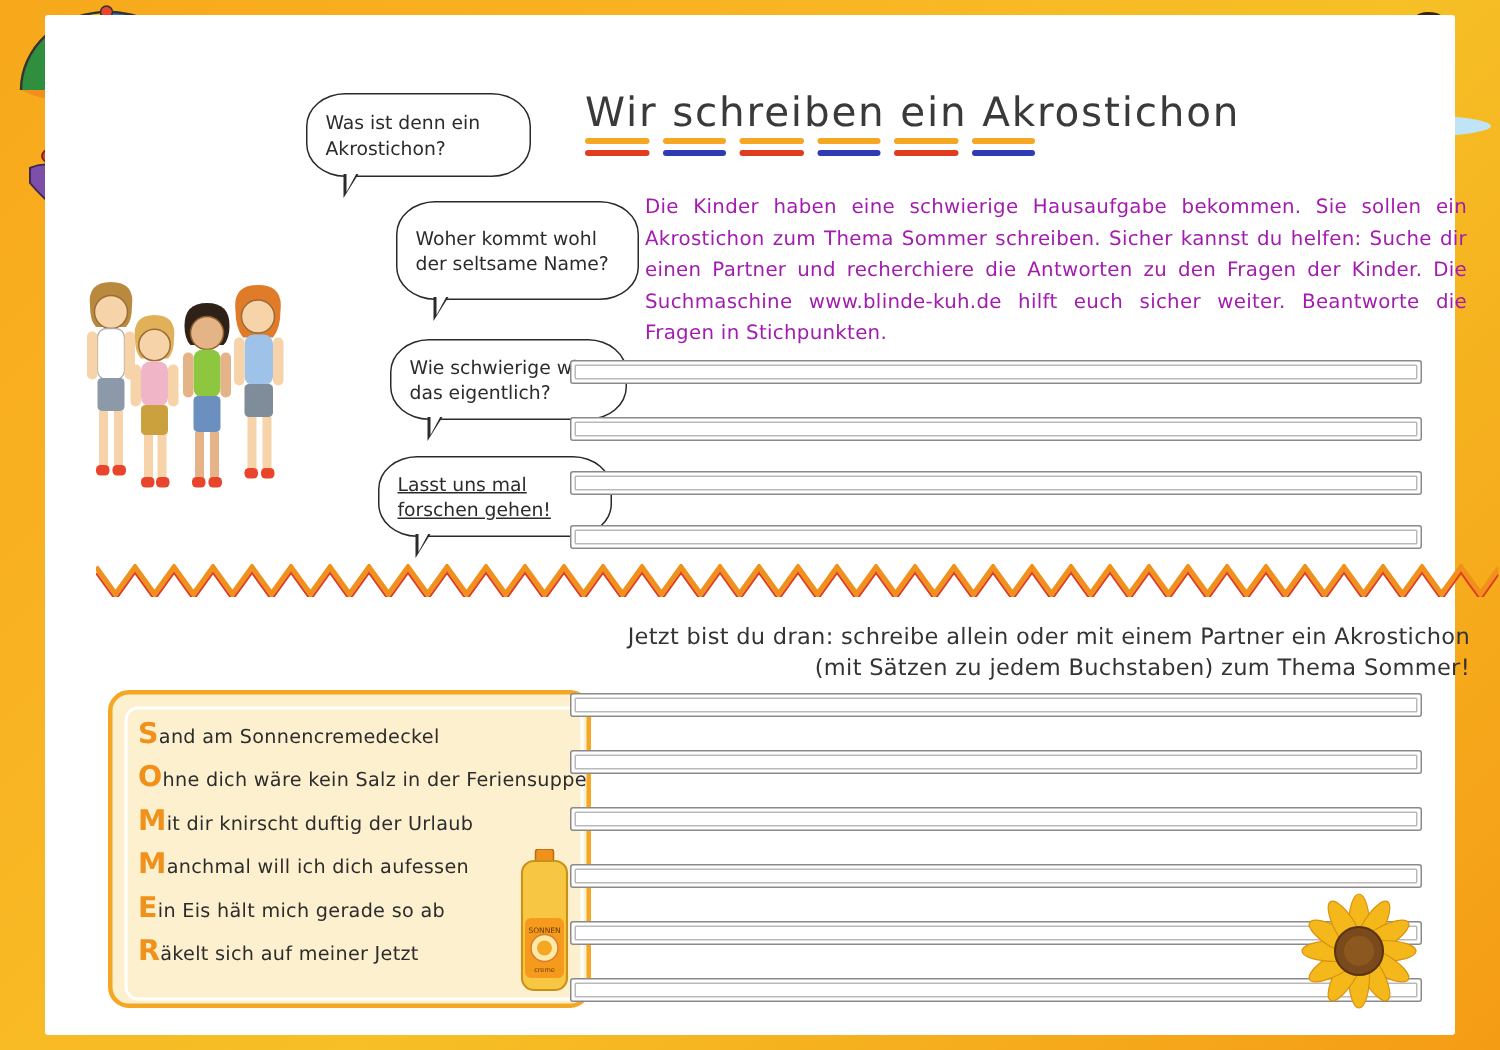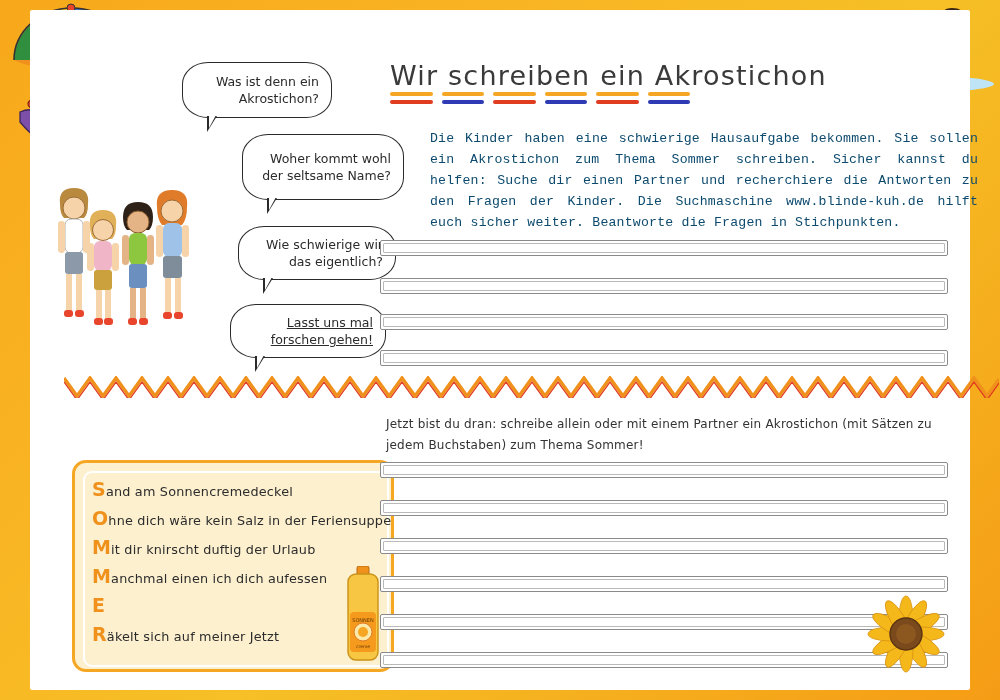--- a/index.html
+++ b/index.html
@@ -71,41 +71,41 @@
   .dashrow.r2 i:nth-child(even) { background: #2f3bb5; }
 
   
   .intro {
     position: absolute;
     left: 400px;
     top: 118px;
     width: 548px;
     font-size: 13.2px;
     line-height: 21px;
-    color: #0c4a6e;
+    color: #a21caf;
     text-align: justify;
     letter-spacing: 0.2px;
-    font-family: Liberation Mono, monospace;
   }
 
   
   .bubble {
     position: absolute;
     background: #fff;
     border: 1.6px solid #2a2a2a;
     border-radius: 26px/22px;
     display: flex;
     align-items: center;
     justify-content: center;
-    text-align: right;
+    text-align: left;
     font-size: 12.5px;
     line-height: 17px;
     color: #2b2b2b;
     padding: 4px 12px;
     box-sizing: border-box;
+    margin-left: 22px;
   }
   .bubble .tail {
     position: absolute;
     width: 0; height: 0;
     border-style: solid;
   }
   .bubble .tail.outer {
     border-width: 16px 10px 0 0;
     border-color: #2a2a2a transparent transparent transparent;
     left: 24px;
@@ -152,27 +152,28 @@
   .lbl-example {
     position: absolute;
     left: 42px;
     top: 404px;
     font-size: 13.2px;
     color: #333;
     letter-spacing: 0.2px;
   }
   .lbl-task {
     position: absolute;
-    left: 356px;
+    left: 380px;
     top: 404px;
     width: 570px;
-    font-size: 12px;
+    font-size: 15px;
     line-height: 21px;
     color: #333;
     letter-spacing: 0.2px;
+    text-align: right;
   }
 
   
   .example-box {
     position: absolute;
     left: 42px;
     top: 450px;
     width: 322px;
     height: 212px;
     border: 3px solid #f5a623;
@@ -407,24 +408,25 @@
       <div class="acro-row">
         <span class="cap">O</span>
         <span>hne dich wäre kein Salz in der Feriensuppe</span>
       </div>
       <div class="acro-row">
         <span class="cap">M</span>
         <span>it dir knirscht duftig der Urlaub</span>
       </div>
       <div class="acro-row">
         <span class="cap">M</span>
-        <span>anchmal einen ich dich aufessen</span>
+        <span>anchmal will ich dich aufessen</span>
       </div>
       <div class="acro-row">
         <span class="cap">E</span>
+        <span>in Eis hält mich gerade so ab</span>
       </div>
       <div class="acro-row">
         <span class="cap">R</span>
         <span>äkelt sich auf meiner Jetzt</span>
       </div>
     </div>
 
     <svg class="art lotion" viewBox="0 0 46 96">
       <rect x="17" y="0" width="12" height="9" rx="2" fill="#f0911c" stroke="#b86b12" stroke-width="1"></rect>
       <rect x="8" y="8" width="30" height="86" rx="8" fill="#f7c744" stroke="#c99118" stroke-width="1.4"></rect>

